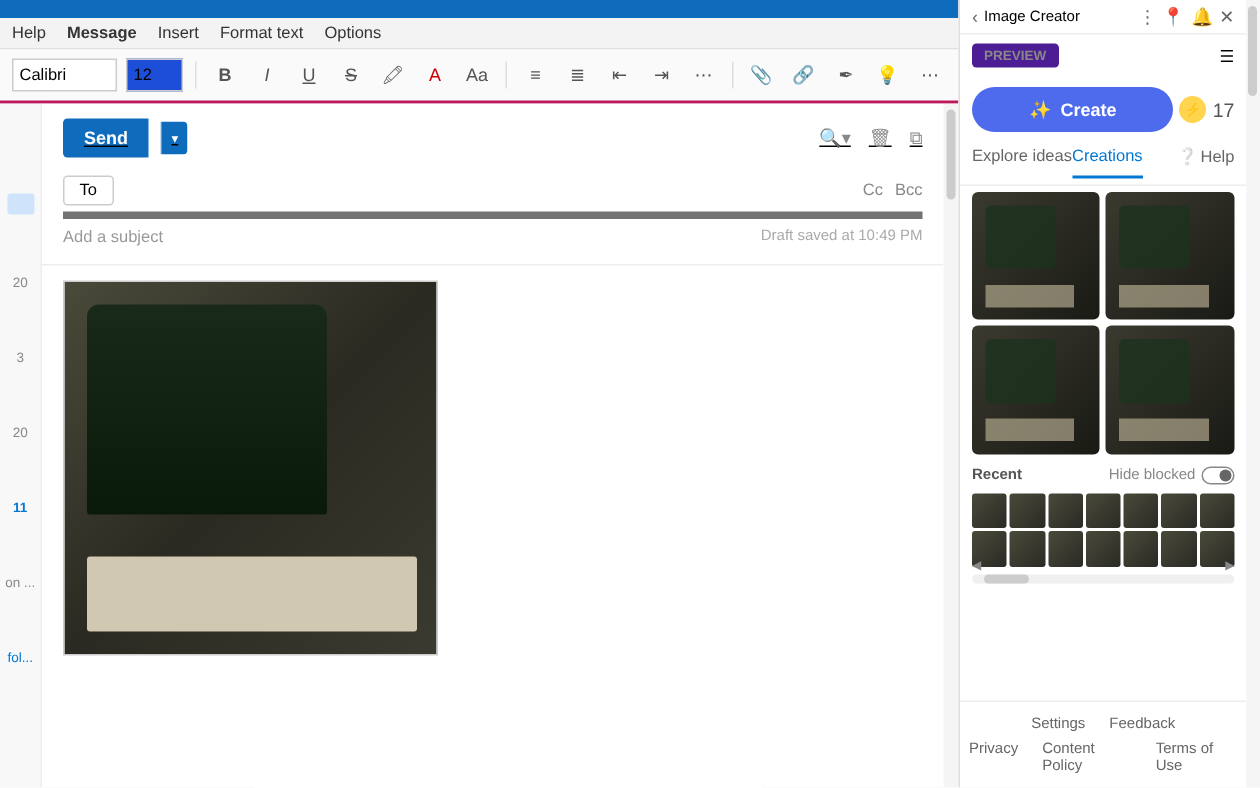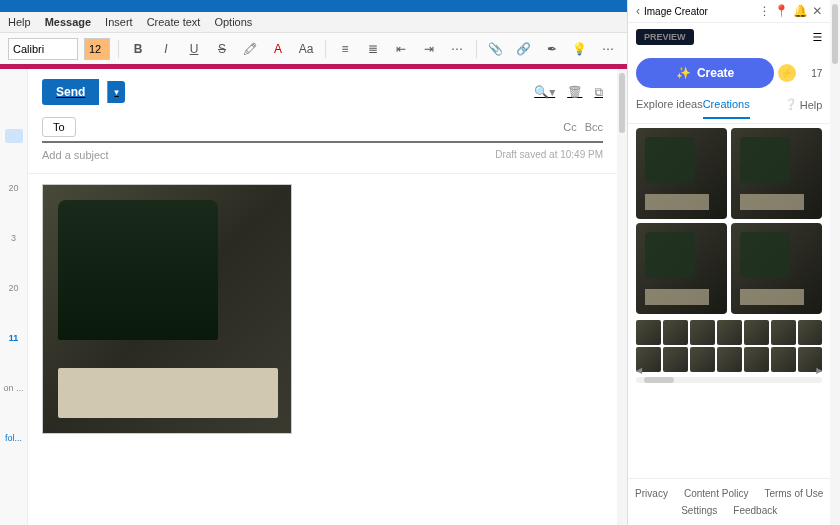--- a/index.html
+++ b/index.html
@@ -10,63 +10,63 @@
 
 
 .topbar { height: 12px; background: #0f6cbd; display: flex; align-items: center; padding: 0 8px; }
 
 
 .ribbon-tabs { background: #f3f3f3; border-bottom: 1px solid #e0e0e0; display: flex; gap: 14px; padding: 4px 8px; font-size: 11px; color: #333; }
 .ribbon-tabs span { cursor: pointer; }
 .ribbon-tabs .active { font-weight: 600; }
 
 
-.toolbar { background: #fafafa; border-bottom: 5px solid #be185d; display: flex; align-items: center; padding: 6px 8px; gap: 6px; height: 36px; }
+.toolbar { background: #fafafa; border-bottom: 2px solid #be185d; display: flex; align-items: center; padding: 6px 8px; gap: 6px; height: 36px; }
 .font-select { width: 70px; height: 22px; font-size: 11px; border: 1px solid #ccc; background: #fff; padding: 0 4px; }
-.font-size { width: 26px; height: 22px; font-size: 11px; border: 1px solid #ccc; background: #fdba74; padding: 0 4px; }
+.font-size { width: 38px; height: 22px; font-size: 11px; border: 1px solid #ccc; background: #1d4ed8; padding: 0 4px; }
 .tb-btn { width: 22px; height: 22px; display: flex; align-items: center; justify-content: center; cursor: pointer; border-radius: 2px; color: #555; font-size: 12px; }
 .tb-sep { width: 1px; height: 18px; background: #ddd; margin: 0 2px; }
 
 
 .compose-wrap { flex: 1; display: flex; overflow: hidden; }
 .left-gutter { width: 28px; background: #f8f8f8; border-right: 1px solid #eee; font-size: 9px; color: #888; display: flex; flex-direction: column; align-items: center; gap: 40px; padding-top: 60px; }
 .left-gutter .blue-pill { width: 18px; height: 14px; background: #cfe4fa; border-radius: 2px; }
 
 .compose { flex: 1; display: flex; flex-direction: column; background: #fff; overflow: hidden; }
 .compose-header { padding: 10px 14px 6px; border-bottom: 1px solid #eee; }
 .send-row { display: flex; align-items: center; gap: 8px; margin-bottom: 8px; text-decoration: underline; }
 .send-btn { background: #0f6cbd; color: #fff; border: none; padding: 6px 14px; font-size: 12px; border-radius: 3px 0 0 3px; cursor: pointer; font-weight: 600; }
 .send-drop { background: #0f6cbd; color: #fff; border: none; border-left: 1px solid rgba(255,255,255,0.3); padding: 6px 6px; border-radius: 0 3px 3px 0; cursor: pointer; font-size: 9px; }
 .send-icons { margin-left: auto; display: flex; gap: 12px; color: #888; font-size: 12px; }
-.to-row { display: flex; align-items: center; gap: 0; padding: 4px 0; border-bottom: 2px solid #737373; justify-content: space-between; }
+.to-row { display: flex; align-items: center; gap: 0; padding: 4px 0; border-bottom: 5px solid #737373; justify-content: space-between; }
 .to-btn { border: 1px solid #ccc; background: #fff; padding: 3px 10px; font-size: 11px; border-radius: 3px; cursor: pointer; }
 .cc-bcc { margin-left: auto; display: flex; gap: 8px; font-size: 11px; color: #888; }
 .subject-row { display: flex; padding: 6px 0; font-size: 11px; color: #999; }
 .draft-saved { margin-left: auto; font-size: 10px; color: #aaa; }
 
 .compose-body { flex: 1; padding: 10px 14px; overflow: auto; }
 .img-placeholder { width: 250px; height: 250px; border: 1px solid #ccc; background: linear-gradient(135deg, #4a4a3a 0%, #2a2a22 50%, #3a3a30 100%); position: relative; }
 .img-placeholder::before { content: ''; position: absolute; left: 15px; top: 15px; width: 160px; height: 140px; background: linear-gradient(180deg, #1a2a1a 0%, #0a1a0a 100%); border-radius: 8px 8px 2px 2px; }
 .img-placeholder::after { content: ''; position: absolute; left: 15px; bottom: 15px; width: 220px; height: 50px; background: #d0c8b0; border-radius: 2px; }
 
 
 .right-panel { width: 212px; background: #fff; border-left: 1px solid #ddd; display: flex; flex-direction: column; font-size: 11px; }
 .rp-header { display: flex; align-items: center; padding: 4px 8px; border-bottom: 1px solid #eee; gap: 4px; }
 .rp-title { font-size: 10px; font-weight: 500; flex: 1; }
 .rp-icon { cursor: pointer; color: #666; font-size: 12px; }
 
-.preview-tag { margin: 6px 8px; display: inline-block; padding: 3px 8px; font-size: 9px; color: #888; background: #0f172a; border-radius: 3px; font-weight: 600; }
+.preview-tag { margin: 6px 8px; display: inline-block; padding: 3px 8px; font-size: 9px; color: #888; background: #4c1d95; border-radius: 3px; font-weight: 600; }
 .menu-icon { float: right; margin: 8px; cursor: pointer; }
 
 .prompt-box { margin: 4px 8px; border: 1px solid #ccc; border-radius: 6px; padding: 8px; font-family: monospace; font-size: 11px; min-height: 50px; }
 
 .create-row { display: flex; align-items: center; gap: 4px; margin: 6px 8px; }
 .create-btn { flex: 1; background: #4f6bed; color: #fff; border: none; padding: 8px; border-radius: 18px; font-size: 12px; font-weight: 600; cursor: pointer; display: flex; align-items: center; justify-content: center; gap: 6px; }
 .coin { width: 18px; height: 18px; border-radius: 50%; background: #ffd54f; display: flex; align-items: center; justify-content: center; font-size: 9px; }
-.coin-count { font-size: 10px; color: #555; margin-left: 11px; }
+.coin-count { font-size: 13px; color: #555; }
 
 .rp-tabs { display: flex; padding: 4px 8px; border-bottom: 1px solid #eee; font-size: 11px; }
 .rp-tabs span { cursor: pointer; color: #666; padding-bottom: 4px; }
 .rp-tabs .active { color: #0078d4; border-bottom: 2px solid #0078d4; text-align: center; }
 .help-link { margin-left: auto; color: #666; display: flex; align-items: center; gap: 2px; }
 
 .creation-grid { display: grid; grid-template-columns: 1fr 1fr; gap: 4px; padding: 4px 8px; }
 .creation-thumb { aspect-ratio: 1; background: linear-gradient(135deg, #3a3a30 0%, #1a1a15 100%); border-radius: 4px; position: relative; cursor: pointer; }
 .creation-thumb::before { content: ''; position: absolute; left: 10%; top: 10%; width: 55%; height: 50%; background: rgba(30,50,30,0.8); border-radius: 4px; }
 .creation-thumb::after { content: ''; position: absolute; left: 10%; bottom: 10%; width: 70%; height: 18%; background: rgba(200,190,160,0.6); }
@@ -96,21 +96,21 @@
 </head>
 <body>
 
 <div class="left-app">
   <div class="topbar"></div>
 
   <div class="ribbon-tabs">
     <span>Help</span>
     <span class="active">Message</span>
     <span>Insert</span>
-    <span>Create text</span>
+    <span>Format text</span>
     <span>Options</span>
   </div>
 
   <div class="toolbar">
     <input class="font-select" value="Calibri" style="">
     <input class="font-size" value="12" style="">
     <div class="tb-sep"></div>
     <div class="tb-btn">
         <b>B</b>
       </div>
@@ -219,20 +219,27 @@
     </span>
   </div>
 
   <div class="creation-grid">
     <div class="creation-thumb"></div>
     <div class="creation-thumb"></div>
     <div class="creation-thumb"></div>
     <div class="creation-thumb"></div>
   </div>
 
+  <div class="recent-row">
+    <span class="recent-label">Recent</span>
+    <span class="hide-blocked">
+      <span>Hide blocked</span>
+      <span class="toggle"></span>
+    </span>
+  </div>
   <div class="recent-grid">
     <div class="recent-thumb"></div>
     <div class="recent-thumb"></div>
     <div class="recent-thumb"></div>
     <div class="recent-thumb"></div>
     <div class="recent-thumb"></div>
     <div class="recent-thumb"></div>
     <div class="recent-thumb"></div>
     <div class="recent-thumb"></div>
     <div class="recent-thumb"></div>
@@ -242,27 +249,27 @@
     <div class="recent-thumb"></div>
     <div class="recent-thumb"></div>
   </div>
   <div class="scroll-arrows">
     <span>◀</span>
     <span>▶</span>
   </div>
   <div class="recent-scroll"></div>
 
   <div class="rp-footer">
+    <div class="footer-row">
+      <span>Settings</span>
+      <span>Feedback</span>
+    </div>
     <div class="footer-row">
       <span>Privacy</span>
       <span>Content Policy</span>
       <span>Terms of Use</span>
     </div>
-    <div class="footer-row">
-      <span>Settings</span>
-      <span>Feedback</span>
-    </div>
   </div>
 </div>
 
 <div class="scroll-slim">
     <div class="thumb"></div>
   </div>
 
 </body></html>

